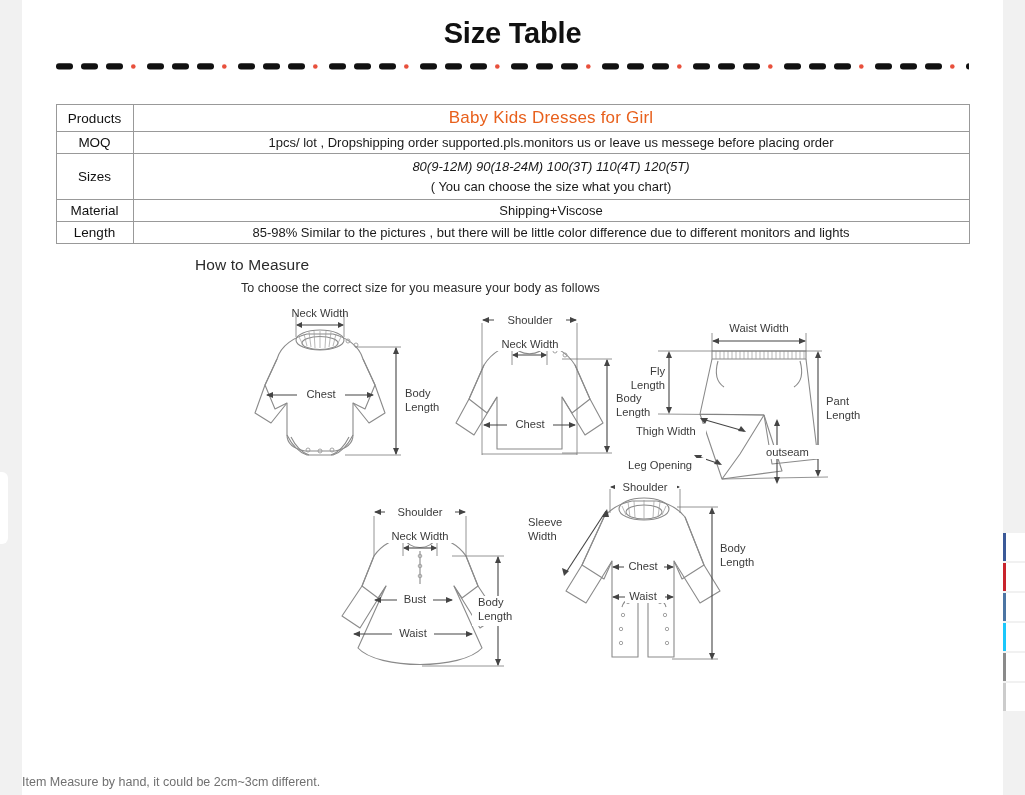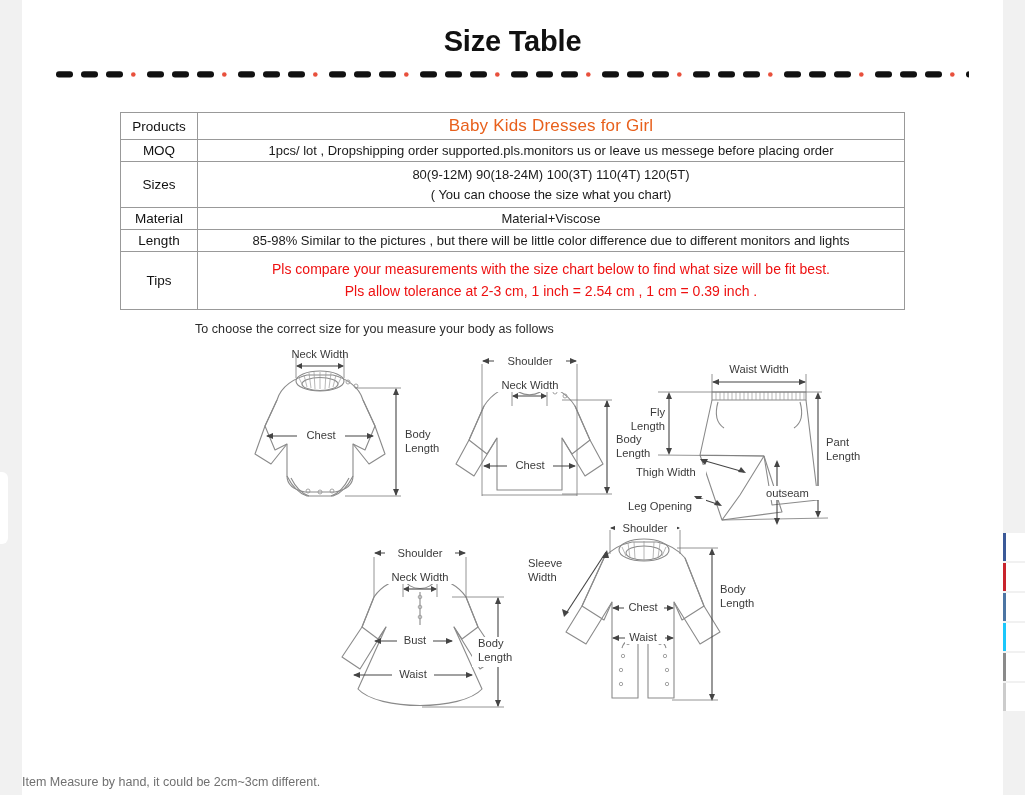--- a/index.html
+++ b/index.html
@@ -23,35 +23,35 @@
     background: #ffffff;
   }
 
   
   #title {
     text-align: center;
     font-size: 29px;
     font-weight: bold;
     color: #111111;
     letter-spacing: -0.2px;
-    padding-top: 25px;
+    padding-top: 17px;
     font-family: "Liberation Sans", sans-serif;
   }
 
   
   #divider {
     margin: 12px auto 0 auto;
     width: 913px;
     height: 10px;
     position: relative;
   }
   #divider svg { display: block; }
 
   
-  #table-wrap { margin: 32px auto 0 auto; width: 785px; }
+  #table-wrap { margin: 32px auto 0 auto; width: 914px; }
   table.info {
     border-collapse: collapse;
     width: 100%;
     table-layout: fixed;
     font-size: 13px;
     color: #1a1a1a;
   }
   table.info td {
     border: 1px solid #999999;
     padding: 3px 5px;
@@ -63,40 +63,41 @@
     font-size: 13.5px;
     color: #111;
   }
   td.value { text-align: center; font-size: 13px; }
   .product-title {
     color: #e8601c;
     font-size: 17px;
     letter-spacing: 0.2px;
   }
   .tips-text { color: #ee1111; font-size: 14px; line-height: 1.55; }
-  .sizes-line1 { line-height: 1.5; }
+  .sizes-line1 { line-height: 1.5; font-style: italic; }
   .sizes-line2 { line-height: 1.5; }
   td.tips-cell { height: 58px; }
   td.sizes-cell { height: 40px; }
 
   
   #howto {
     margin: 12px 0 0 173px;
     color: #222222;
   }
   #howto .h {
     font-size: 15.5px;
     color: #2b2b2b;
     letter-spacing: 0.1px;
   }
   #howto .sub {
     font-size: 12.5px;
     color: #2b2b2b;
     margin-top: 7px;
     letter-spacing: 0.05px;
+    margin-left: 46px;
   }
 
   
   #diagrams { position: relative; width: 981px; height: 420px; margin-top: 4px; }
   .dia { position: absolute; }
   .dia svg { display: block; overflow: visible; }
 
   text.lbl {
     font-family: "Liberation Sans", sans-serif;
     font-size: 11.2px;
@@ -215,38 +216,32 @@
         </tr>
         <tr>
           <td class="label">Sizes</td>
           <td class="value sizes-cell">
             <div class="sizes-line1">80(9-12M) 90(18-24M) 100(3T) 110(4T) 120(5T)</div>
             <div class="sizes-line2">( You can choose the size what you chart)</div>
           </td>
         </tr>
         <tr>
           <td class="label">Material</td>
-          <td class="value">Material+Viscose</td>
+          <td class="value">Shipping+Viscose</td>
         </tr>
         <tr>
           <td class="label">Length</td>
           <td class="value">85-98% Similar to the pictures , but there will be little color difference due to different monitors and lights</td>
         </tr>
-        <tr>
-          <td class="label">Tips</td>
-          <td class="value tips-cell">
-            <div class="tips-text">Pls compare your measurements with the size chart below to find what size will be fit best.</div>
-            <div class="tips-text">Pls allow tolerance at 2-3 cm, 1 inch = 2.54 cm , 1 cm = 0.39 inch .</div>
-          </td>
-        </tr>
       </tbody>
     </table>
   </div>
 
   <div id="howto">
+    <div class="h">How to Measure</div>
     <div class="sub">To choose the correct size for you measure your body as follows</div>
   </div>
 
   <div id="diagrams">
 
     <div class="dia" style="left:193px; top:8px;">
       <svg width="210" height="160" viewBox="0 0 210 160">
         <g fill="none" stroke="#8a8a8a" stroke-width="1.1" stroke-linejoin="round">
 
           <path d="M62 52 C66 38 80 30 92 27 L118 27 C130 30 144 38 148 52

